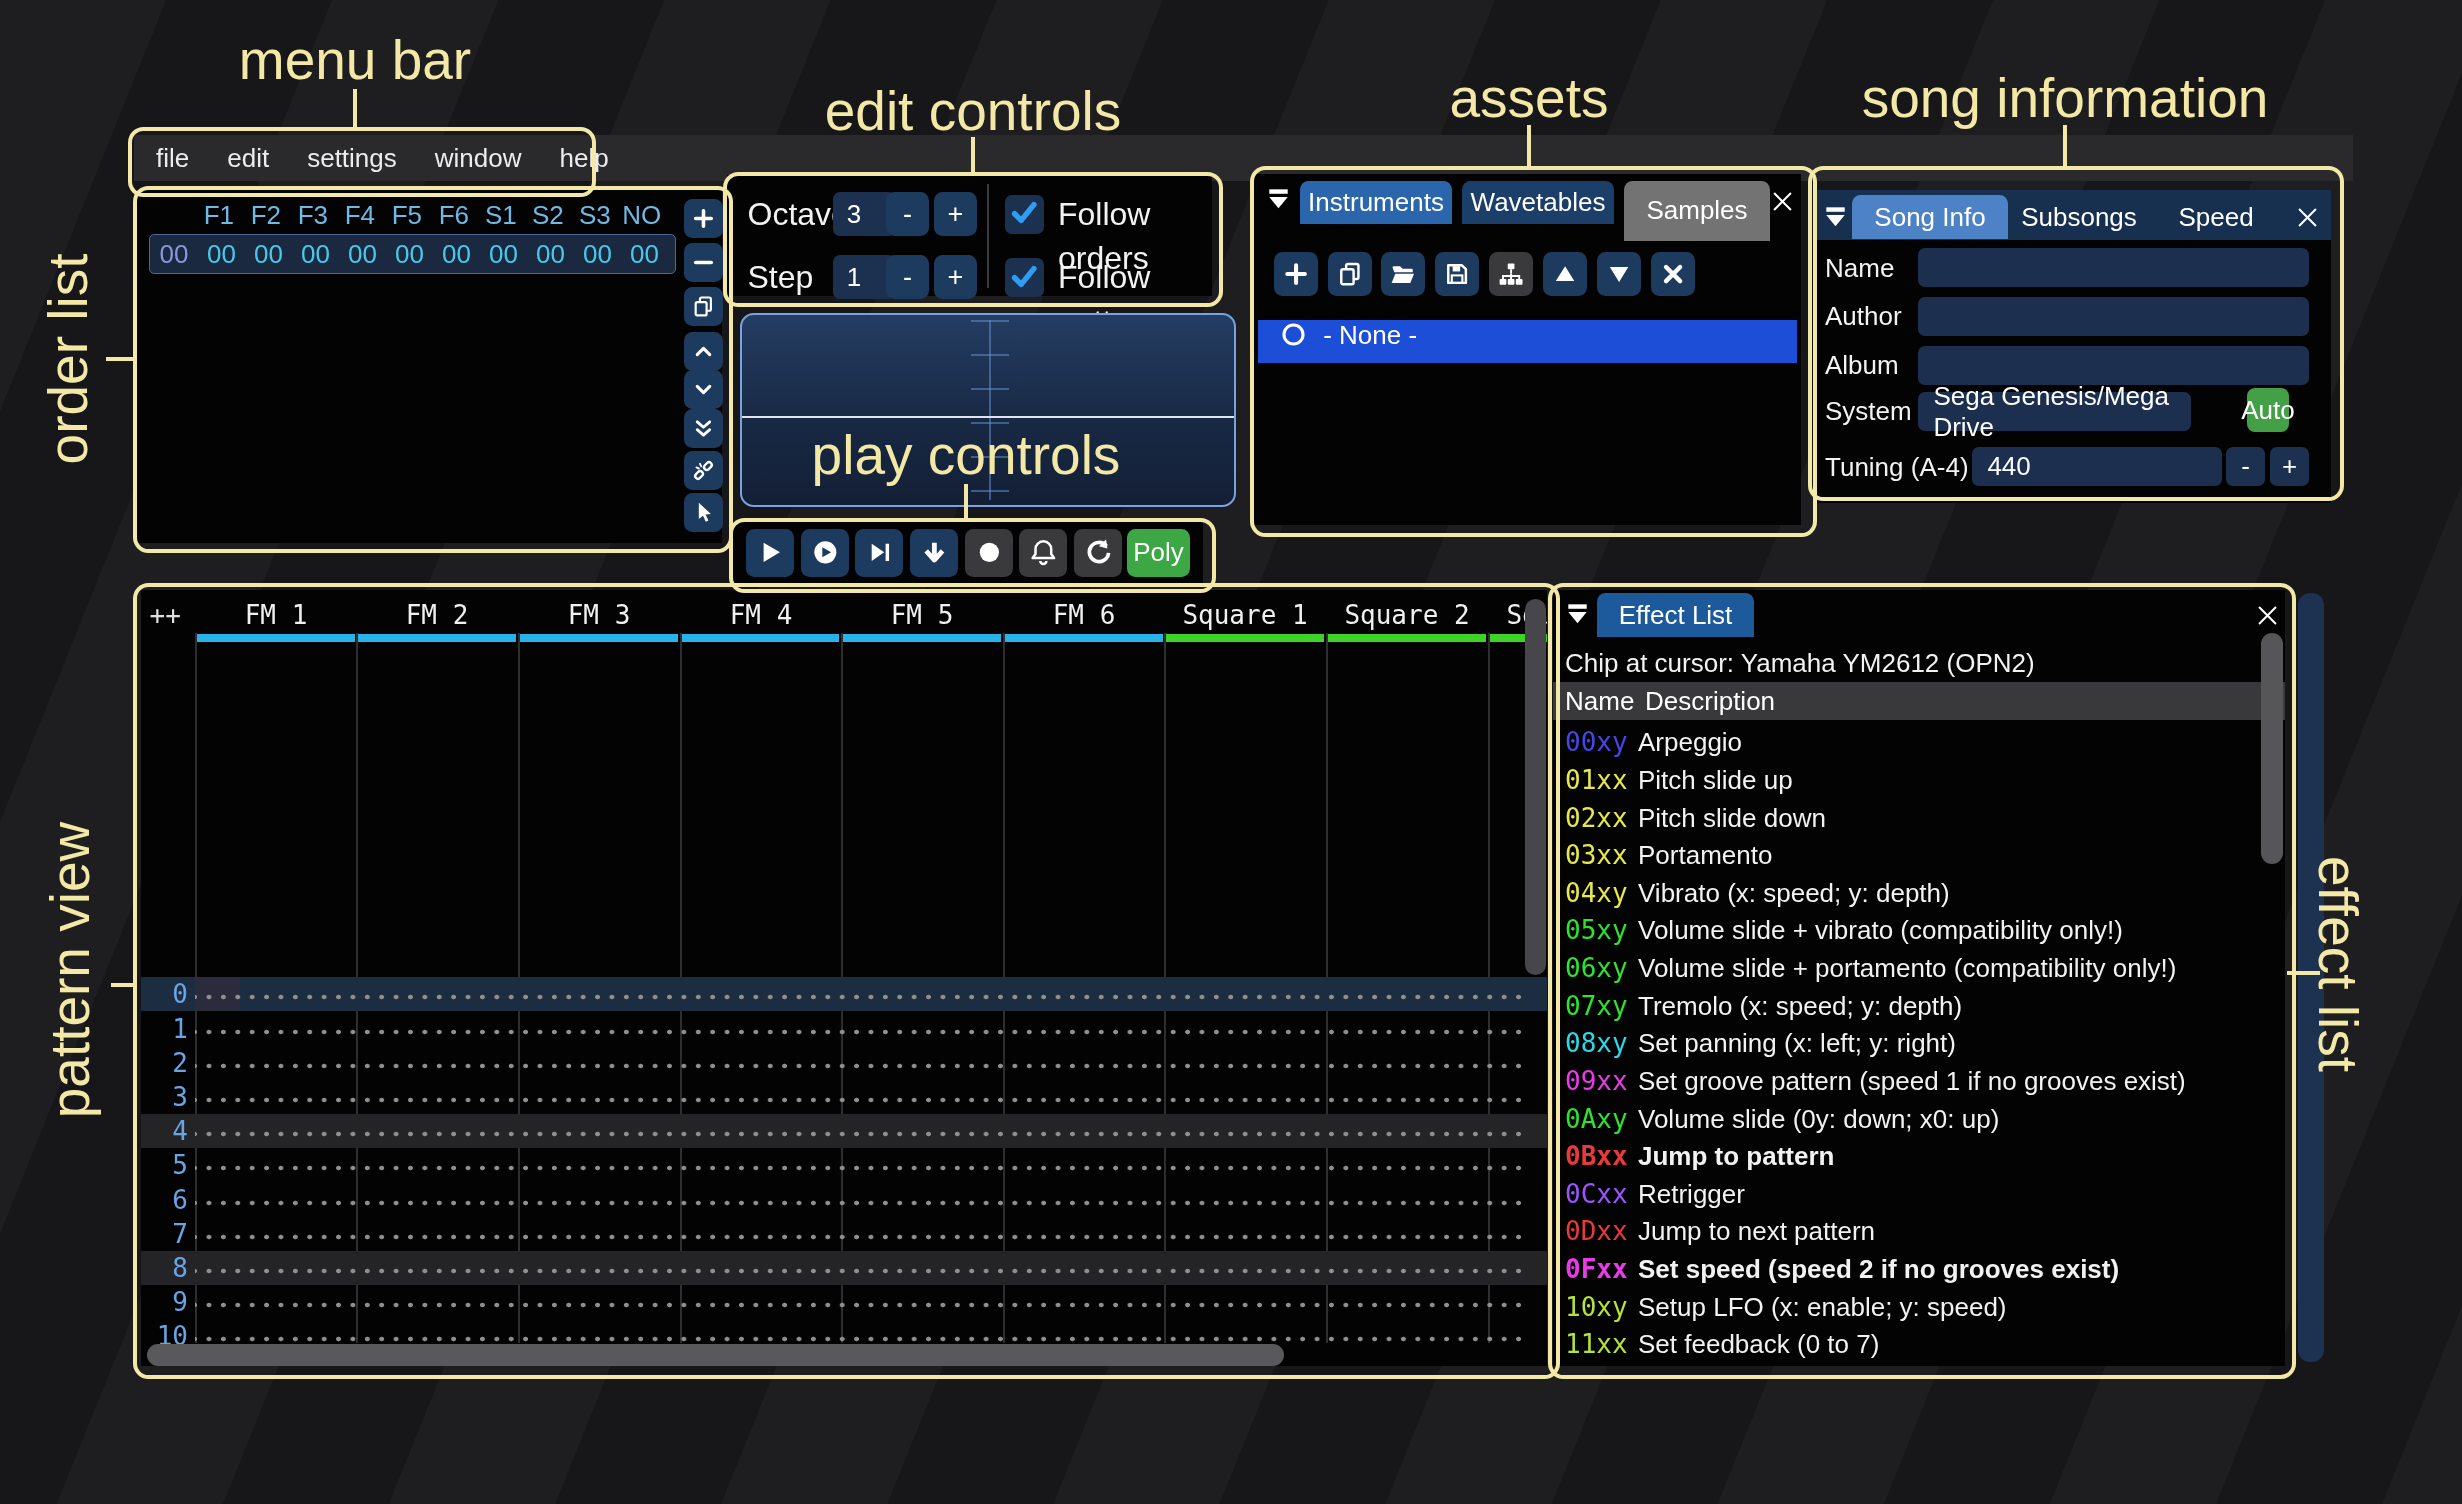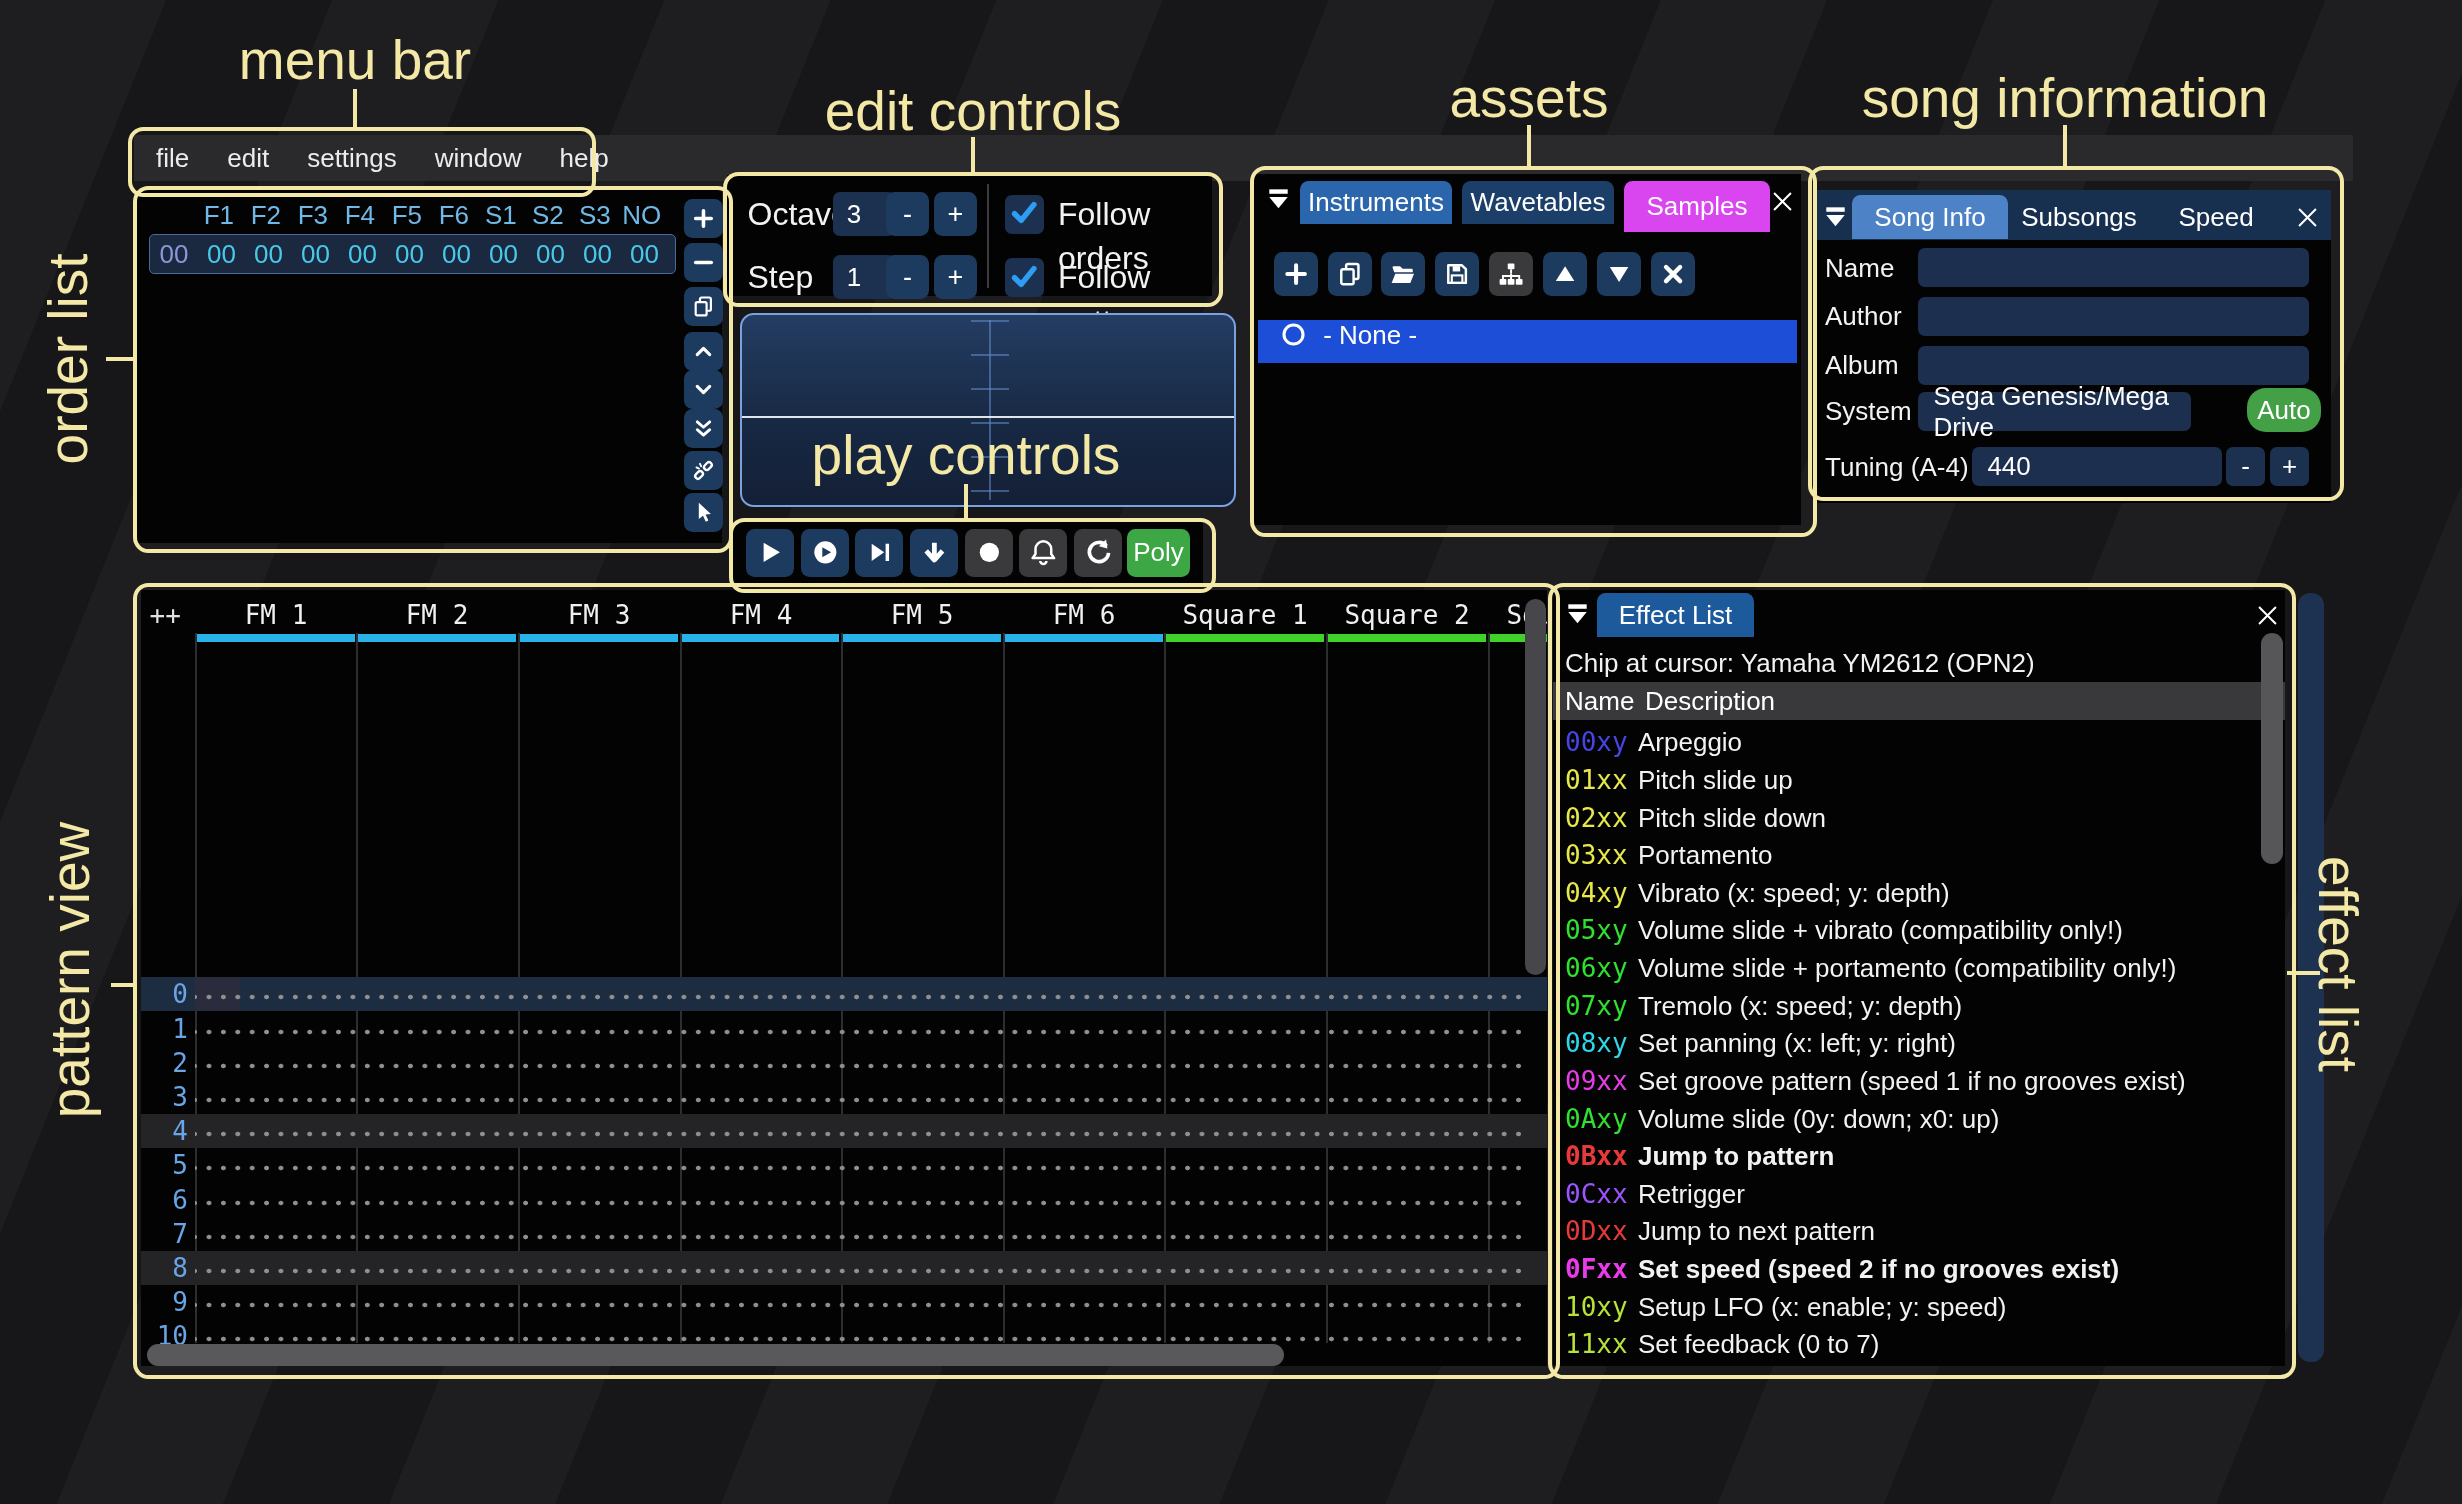--- a/index.html
+++ b/index.html
@@ -74,21 +74,21 @@
              display:flex;align-items:flex-start;font-size:26px}
   .alist-row svg{width:29px;height:29px;margin-left:20.5px}
   .alist-row span{margin-left:15.4px}
 
   
   .song{left:1813px;top:190px;width:518px;height:313px}
   .song-tabbar{position:absolute;left:0;top:0;width:518px;height:50px;background:#17304f}
   .song .lbl{font-size:26px}
   .input{position:absolute;height:39px;border-radius:6.8px;background:#1c2f4e;color:#fff;
          display:flex;align-items:center;padding-left:15.4px;font-size:26px}
-  .autobtn{position:absolute;left:434px;top:198px;width:74px;height:44px;border-radius:19px;background:#43a047;
+  .autobtn{position:absolute;left:434px;top:198px;width:42px;height:44px;border-radius:8px;background:#43a047;
            display:flex;align-items:center;justify-content:center;font-size:26px}
   .pm{position:absolute;width:39px;height:39px;border-radius:6.8px;background:#1c3150;
       display:flex;align-items:center;justify-content:center;font-size:26px}
 
   
   .pattern{left:141px;top:590px;width:1406px;height:776px;overflow:hidden}
   .pv-expand{position:absolute;left:8.5px;top:10.3px;font-size:26px;color:#e0e0e0}
   .ch-name{position:absolute;top:10.3px;width:162px;text-align:center;font-size:26px;color:#f0f0f0}
   .ch-bar{position:absolute;top:44px;height:7.7px}
   .ch-sep{position:absolute;top:43px;height:710px;width:1.7px;background:#2e2e30}
@@ -283,21 +283,21 @@
   </div>
 
   <div class="win assets">
     <span class="collapse" style="left:9.4px;top:10.3px"><svg viewBox="0 0 32 32">
           <rect x="6.5" y="5.5" width="19" height="4.6" fill="#fff"></rect>
           <path d="M6.5 13.5h19L16 25z" fill="#fff"></path>
         </svg></span>
     <div>
         <div class="tab" style="left: 46px; top: 6.8px; width: 152px; height: 43px; background: rgb(43, 102, 173);">Instruments</div>
         <div class="tab" style="left: 208px; top: 6.8px; width: 152px; height: 43px; background: rgb(28, 63, 105);">Wavetables</div>
-        <div class="tab" style="left: 370px; top: 6.8px; width: 146px; height: 51px; background: #d946ef;">Samples</div>
+        <div class="tab" style="left: 370px; top: 6.8px; width: 146px; height: 60px; background: #737373;">Samples</div>
       </div>
     <span class="closex" style="left:515px;top:13.7px"><svg viewBox="0 0 32 32">
           <path d="M6 6l20 20M26 6L6 26" stroke="#fff" stroke-width="2.4" fill="none"></path>
         </svg></span>
     <div>
         <div class="btn blue" style="left: 19.7px; top: 78px; width: 44px; height: 44px;">
           <svg viewBox="0 0 32 32">
             <path d="M16 6v20M6 16h20" stroke="#fff" stroke-width="4.6" stroke-linecap="round" fill="none"></path>
           </svg>
         </div>

